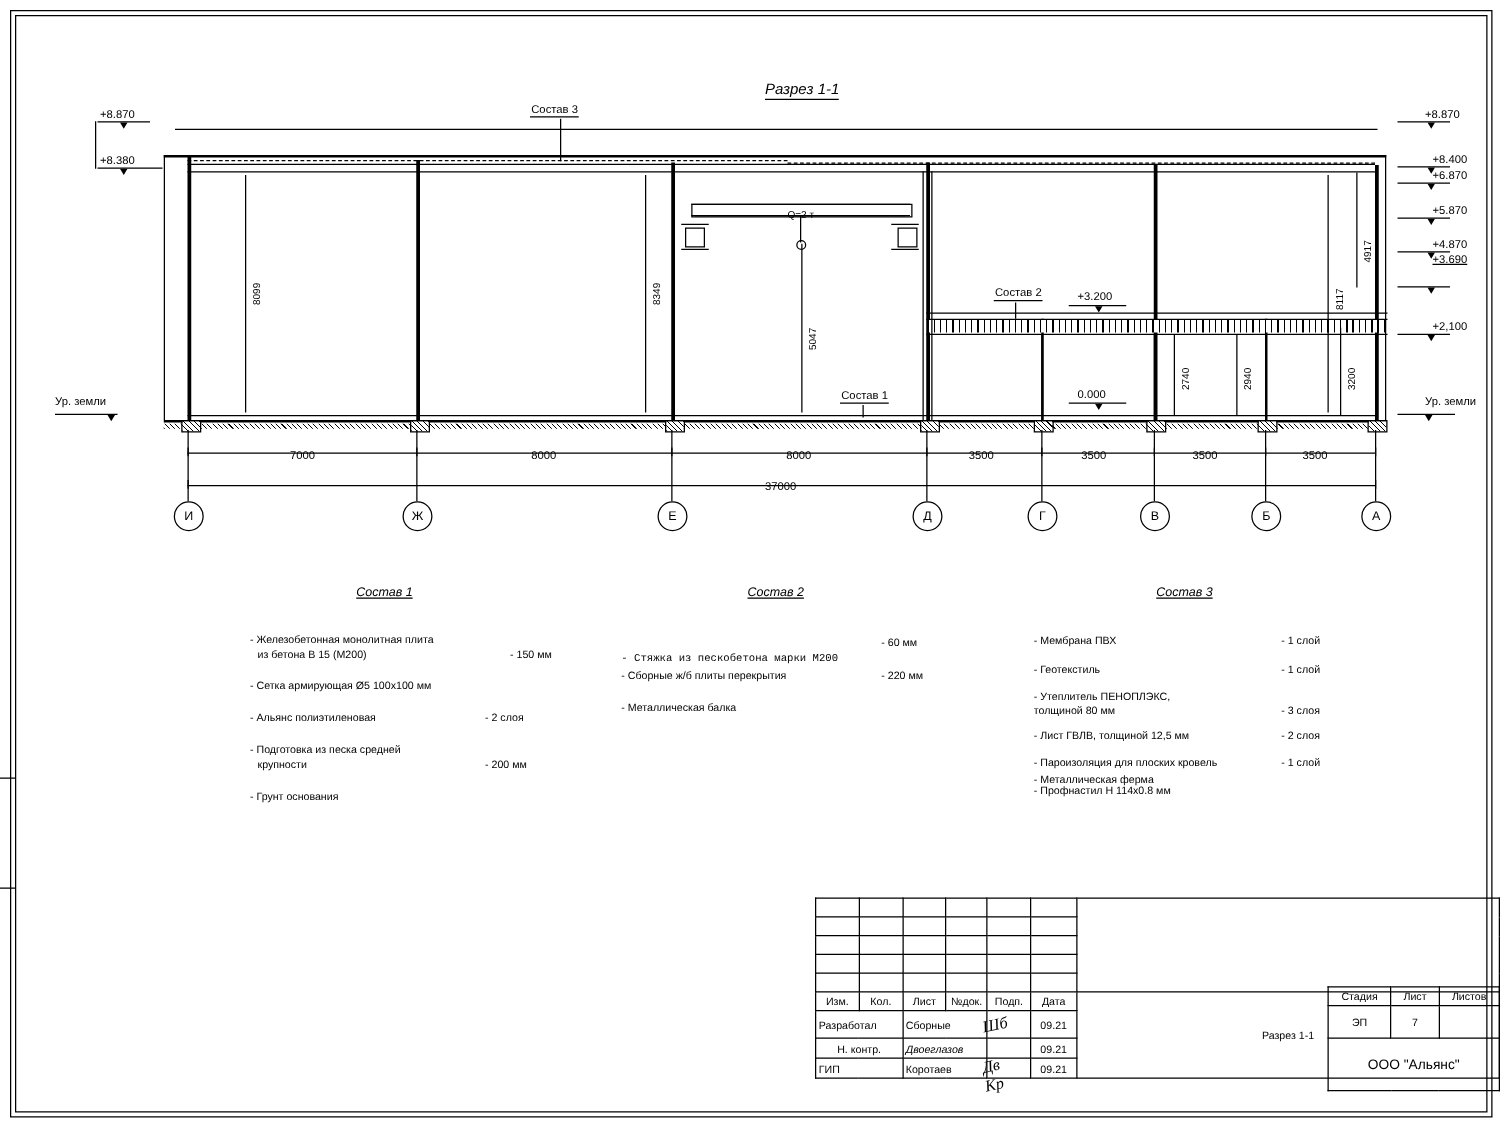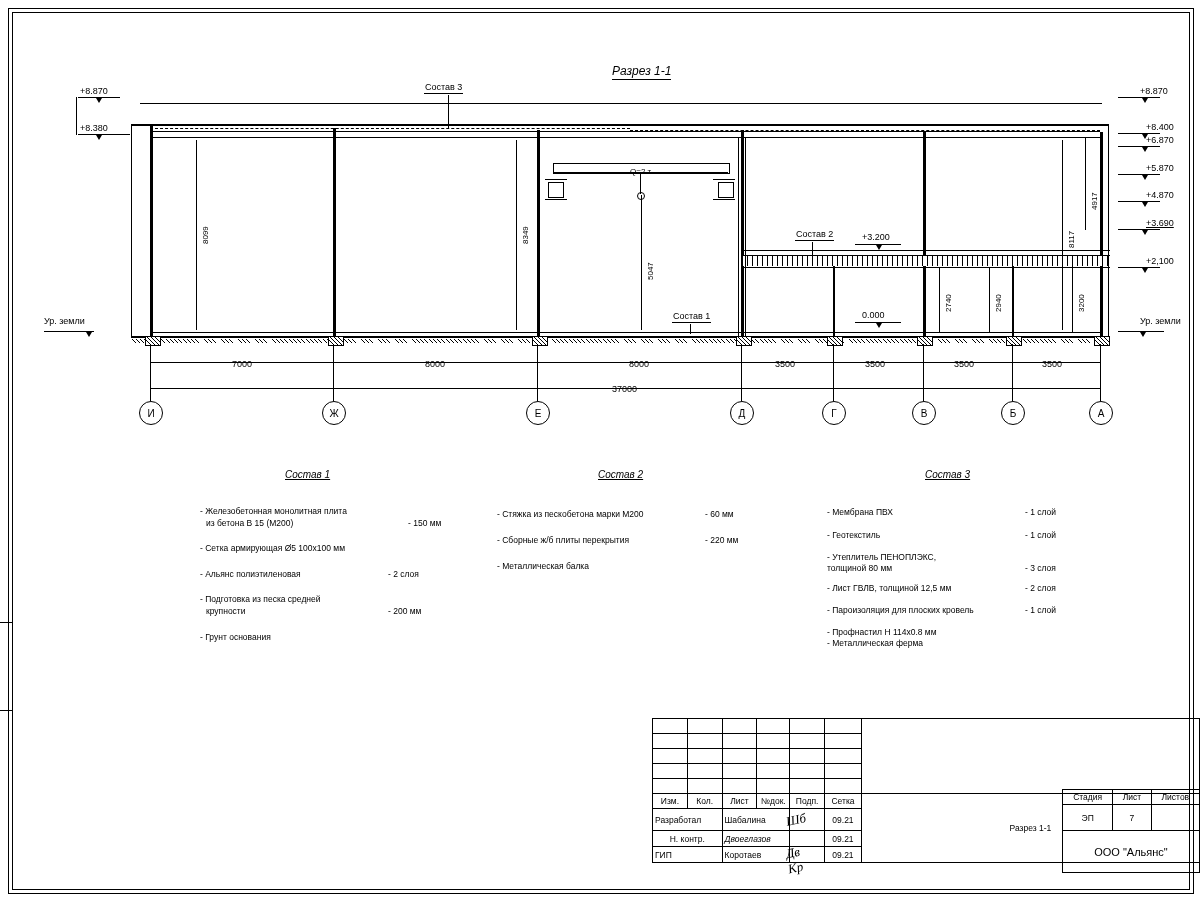--- a/index.html
+++ b/index.html
@@ -159,21 +159,21 @@
 <div class="arrow-d" style="left:1142px;top:147px;"></div>
 
 <div class="lbl" style="left:1146px;top:163px;">+5.870</div>
 <div class="hline" style="left:1118px;top:174px;width:42px;"></div>
 <div class="arrow-d" style="left:1142px;top:175px;"></div>
 
 <div class="lbl" style="left:1146px;top:190px;">+4.870</div>
 <div class="hline" style="left:1118px;top:201px;width:42px;"></div>
 <div class="arrow-d" style="left:1142px;top:202px;"></div>
 
-<div class="lbl" style="left:1146px;top:218px;text-decoration:underline;">+3.690</div>
+<div class="lbl" style="left:1146px;top:202px;text-decoration:underline;">+3.690</div>
 <div class="hline" style="left:1118px;top:229px;width:42px;"></div>
 <div class="arrow-d" style="left:1142px;top:230px;"></div>
 
 <div class="lbl" style="left:1146px;top:256px;">+2,100</div>
 <div class="hline" style="left:1118px;top:267px;width:42px;"></div>
 <div class="arrow-d" style="left:1142px;top:268px;"></div>
 
 <div class="lbl" style="left:1140px;top:316px;">Ур. земли</div>
 <div class="hline" style="left:1118px;top:331px;width:46px;"></div>
 <div class="arrow-d" style="left:1140px;top:332px;"></div>
@@ -270,21 +270,21 @@
 <div class="spec-row" style="left:200px;top:569px;">- Альянс полиэтиленовая</div>
 <div class="spec-val" style="left:388px;top:569px;">- 2 слоя</div>
 
 <div class="spec-row" style="left:200px;top:594px;">- Подготовка из песка средней</div>
 <div class="spec-row" style="left:206px;top:606px;">крупности</div>
 <div class="spec-val" style="left:388px;top:606px;">- 200 мм</div>
 
 <div class="spec-row" style="left:200px;top:632px;">- Грунт основания</div>
 
 <div class="spec-title" style="left:598px;top:469px;">Состав 2</div>
-<div class="spec-row" style="left:497px;top:509px;">- Стяжка из пескобетона марки М200</div>
+<div class="spec-row" style="left:497px;top:522px;font-family:Liberation Mono, monospace;">- Стяжка из пескобетона марки М200</div>
 <div class="spec-val" style="left:705px;top:509px;">- 60 мм</div>
 
 <div class="spec-row" style="left:497px;top:535px;">- Сборные ж/б плиты перекрытия</div>
 <div class="spec-val" style="left:705px;top:535px;">- 220 мм</div>
 
 <div class="spec-row" style="left:497px;top:561px;">- Металлическая балка</div>
 
 <div class="spec-title" style="left:925px;top:469px;">Состав 3</div>
 <div class="spec-row" style="left:827px;top:507px;">- Мембрана ПВХ</div>
 <div class="spec-val" style="left:1025px;top:507px;">- 1 слой</div>
@@ -296,21 +296,21 @@
 <div class="spec-row" style="left:827px;top:563px;">толщиной 80 мм</div>
 <div class="spec-val" style="left:1025px;top:563px;">- 3 слоя</div>
 
 <div class="spec-row" style="left:827px;top:583px;">- Лист ГВЛВ, толщиной 12,5 мм</div>
 <div class="spec-val" style="left:1025px;top:583px;">- 2 слоя</div>
 
 <div class="spec-row" style="left:827px;top:605px;">- Пароизоляция для плоских кровель</div>
 <div class="spec-val" style="left:1025px;top:605px;">- 1 слой</div>
 
 <div class="spec-row" style="left:827px;top:627px;">- Профнастил Н 114х0.8 мм</div>
-<div class="spec-row" style="left:827px;top:638px;">- Металлическая ферма</div>
+<div class="spec-row" style="left:827px;top:618px;">- Металлическая ферма</div>
 
 <div class="stamp" style="left:652px;top:718px;">
   <table>
     <tbody>
         <tr>
       <td style="width:30px;"></td>
       <td style="width:30px;"></td>
       <td style="width:30px;"></td>
       <td style="width:28px;"></td>
       <td style="width:30px;"></td>
@@ -348,28 +348,28 @@
       <td></td>
       <td></td>
       <td></td>
     </tr>
     <tr>
       <td>Изм.</td>
       <td>Кол.</td>
       <td>Лист</td>
       <td>№док.</td>
       <td>Подп.</td>
-      <td>Сетка</td>
+      <td>Дата</td>
       <td rowspan="4" style="vertical-align:middle;">
         <span>Разрез 1-1</span>
       </td>
     </tr>
     <tr style="height:22px;">
       <td colspan="2" style="text-align:left;">Разработал</td>
-      <td colspan="2" style="text-align:left;">Шабалина</td>
+      <td colspan="2" style="text-align:left;">Сборные</td>
       <td></td>
       <td>09.21</td>
     </tr>
     <tr style="height:16px;">
       <td colspan="2" style="text-align:center;">Н. контр.</td>
       <td colspan="2" style="text-align:left;font-style:italic;">Двоеглазов</td>
       <td></td>
       <td>09.21</td>
     </tr>
     <tr style="height:16px;">

